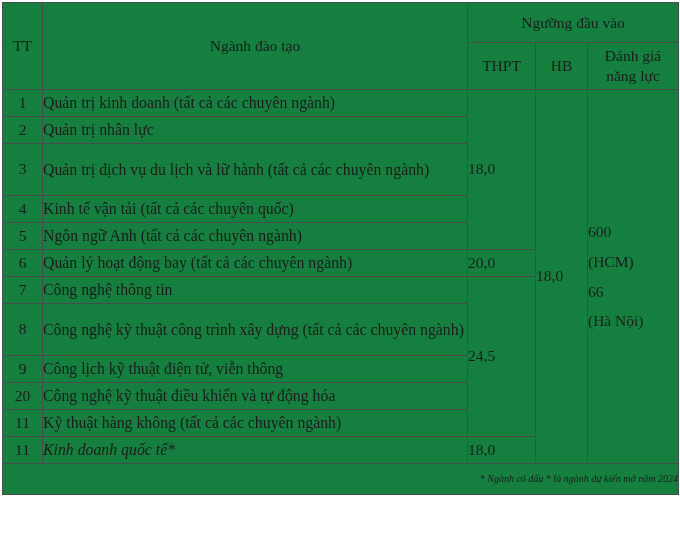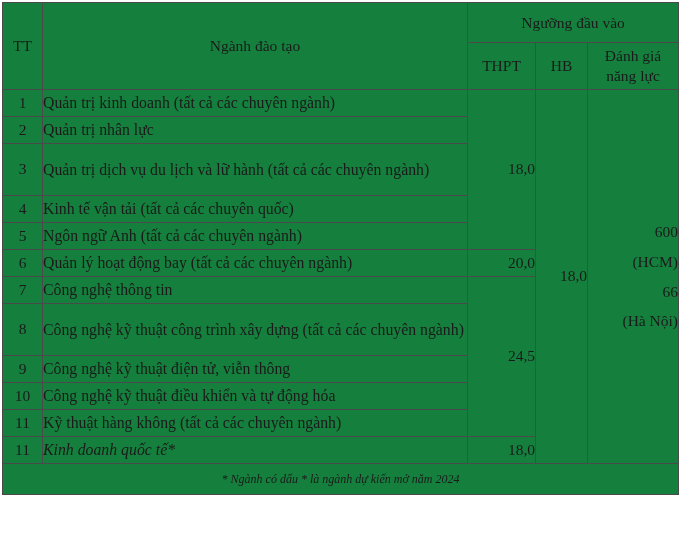--- a/index.html
+++ b/index.html
@@ -83,36 +83,36 @@
     text-justify: inter-word;
     font-size: 15.8px;
     line-height: 1.46;
     padding: 4px 9px 4px 9px;
     hyphens: none;
   }
   .cell-name.italic {
     font-style: italic;
   }
   .cell-val {
-    text-align: right;
+    text-align: left;
     font-size: 15.5px;
     line-height: 1.55;
     padding: 4px 2px;
     vertical-align: middle;
   }
   .cell-val.big {
     line-height: 1.95;
   }
   .row-1line  { height: 27px; }
   .row-2line  { height: 52px; }
 
   .footnote {
     font-style: italic;
-    font-size: 12px;
-    text-align: center;
+    font-size: 10px;
+    text-align: right;
     padding: 6px 8px 7px 9px;
     line-height: 1.35;
     height: 30px;
   }
 
   .dgnl-inner {
     display: block;
     line-height: 1.92;
   }
 </style>
@@ -190,25 +190,25 @@
         <td class="cell-val big" rowspan="5">24,5</td>
       </tr>
 
       <tr class="row-2line">
         <td class="cell-tt">8</td>
         <td class="cell-name">Công nghệ kỹ thuật công trình xây dựng (tất cả các chuyên ngành)</td>
       </tr>
 
       <tr class="row-1line">
         <td class="cell-tt">9</td>
-        <td class="cell-name">Công nghệ kỹ thuật điện tử, viễn thông</td>
-      </tr>
-
-      <tr class="row-1line">
-        <td class="cell-tt">10</td>
+        <td class="cell-name">Công lịch kỹ thuật điện tử, viễn thông</td>
+      </tr>
+
+      <tr class="row-1line">
+        <td class="cell-tt">20</td>
         <td class="cell-name">Công nghệ kỹ thuật điều khiển và tự động hóa</td>
       </tr>
 
       <tr class="row-1line">
         <td class="cell-tt">11</td>
         <td class="cell-name">Kỹ thuật hàng không (tất cả các chuyên ngành)</td>
       </tr>
 
       <tr class="row-1line">
         <td class="cell-tt">11</td>

